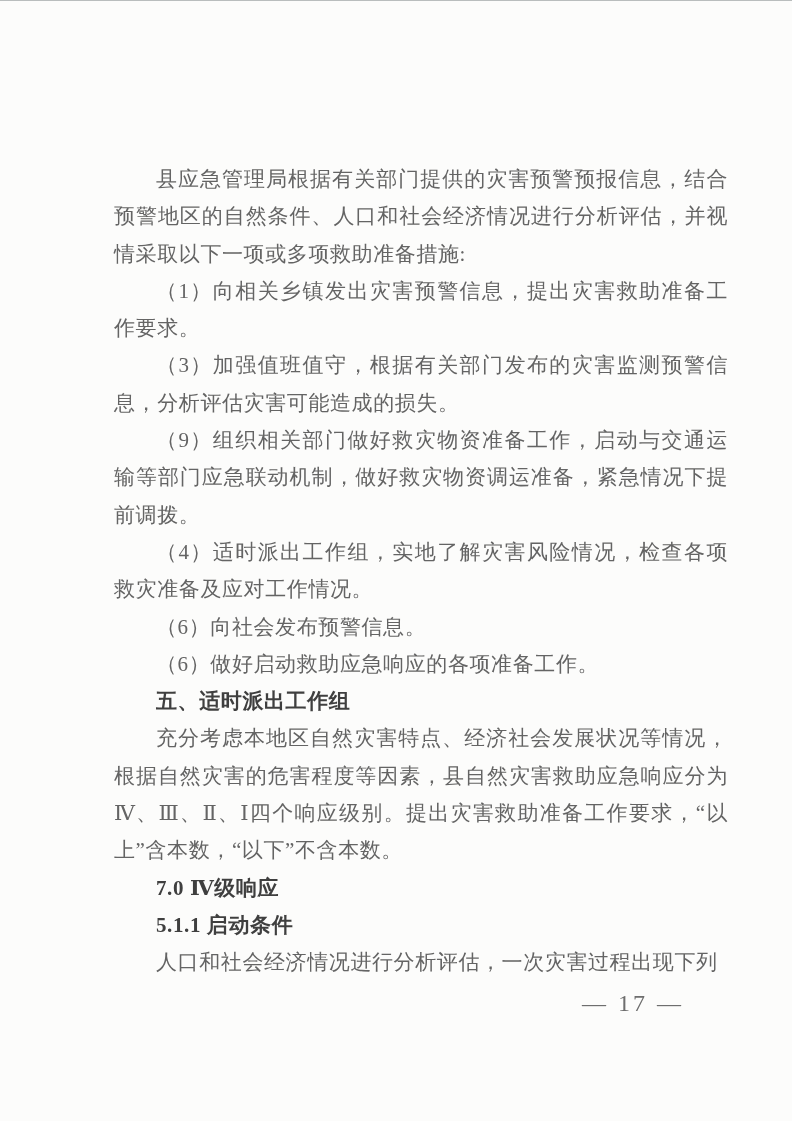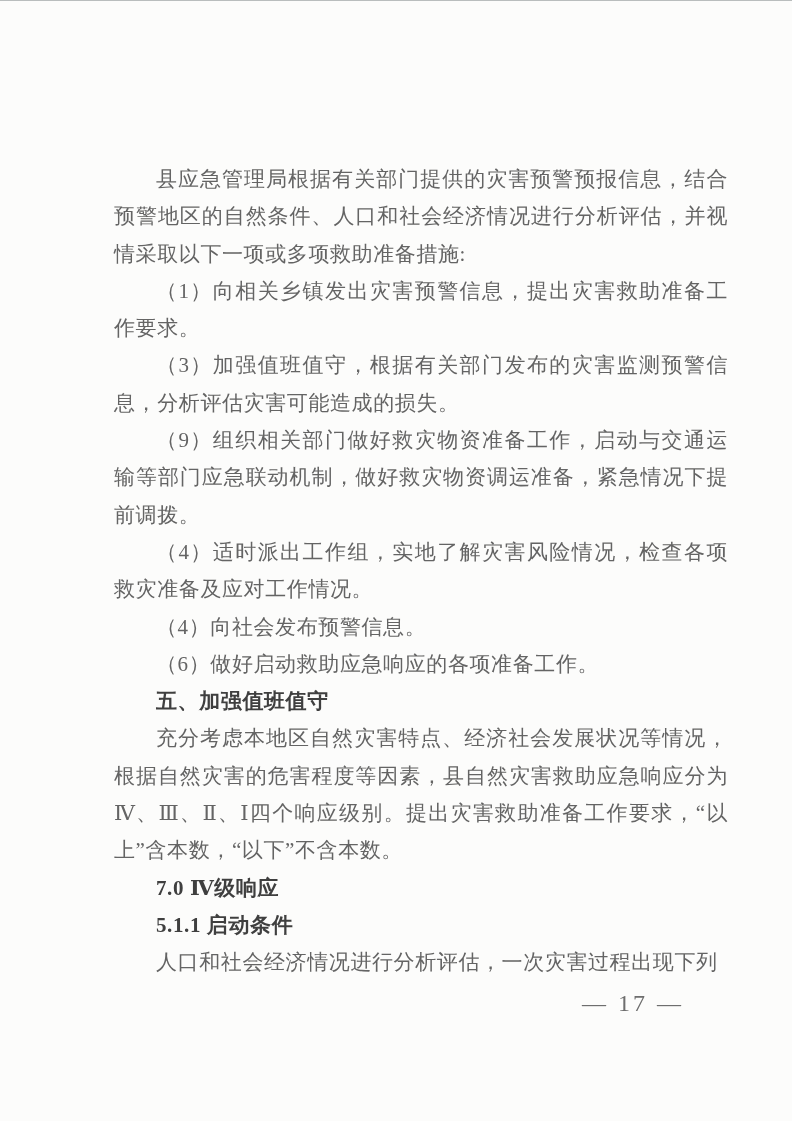--- a/index.html
+++ b/index.html
@@ -53,22 +53,22 @@
 </style>
 </head>
 <body>
 
 <div class="page">
   <p>县应急管理局根据有关部门提供的灾害预警预报信息，结合预警地区的自然条件、人口和社会经济情况进行分析评估，并视情采取以下一项或多项救助准备措施:</p>
   <p>（1）向相关乡镇发出灾害预警信息，提出灾害救助准备工作要求。</p>
   <p>（3）加强值班值守，根据有关部门发布的灾害监测预警信息，分析评估灾害可能造成的损失。</p>
   <p>（9）组织相关部门做好救灾物资准备工作，启动与交通运输等部门应急联动机制，做好救灾物资调运准备，紧急情况下提前调拨。</p>
   <p>（4）适时派出工作组，实地了解灾害风险情况，检查各项救灾准备及应对工作情况。</p>
-  <p>（4）向社会发布预警信息。</p>
+  <p>（6）向社会发布预警信息。</p>
   <p>（6）做好启动救助应急响应的各项准备工作。</p>
-  <p class="h1">五、加强值班值守</p>
+  <p class="h1">五、适时派出工作组</p>
   <p>充分考虑本地区自然灾害特点、经济社会发展状况等情况，根据自然灾害的危害程度等因素，县自然灾害救助应急响应分为Ⅳ、Ⅲ、Ⅱ、Ⅰ四个响应级别。提出灾害救助准备工作要求，“以上”含本数，“以下”不含本数。</p>
   <p class="h2">7.0 Ⅳ级响应</p>
   <p class="h3">5.1.1 启动条件</p>
   <p>人口和社会经济情况进行分析评估，一次灾害过程出现下列</p>
 </div>
 
 <div class="page-number">— 17 —</div>
 
 </body></html>

